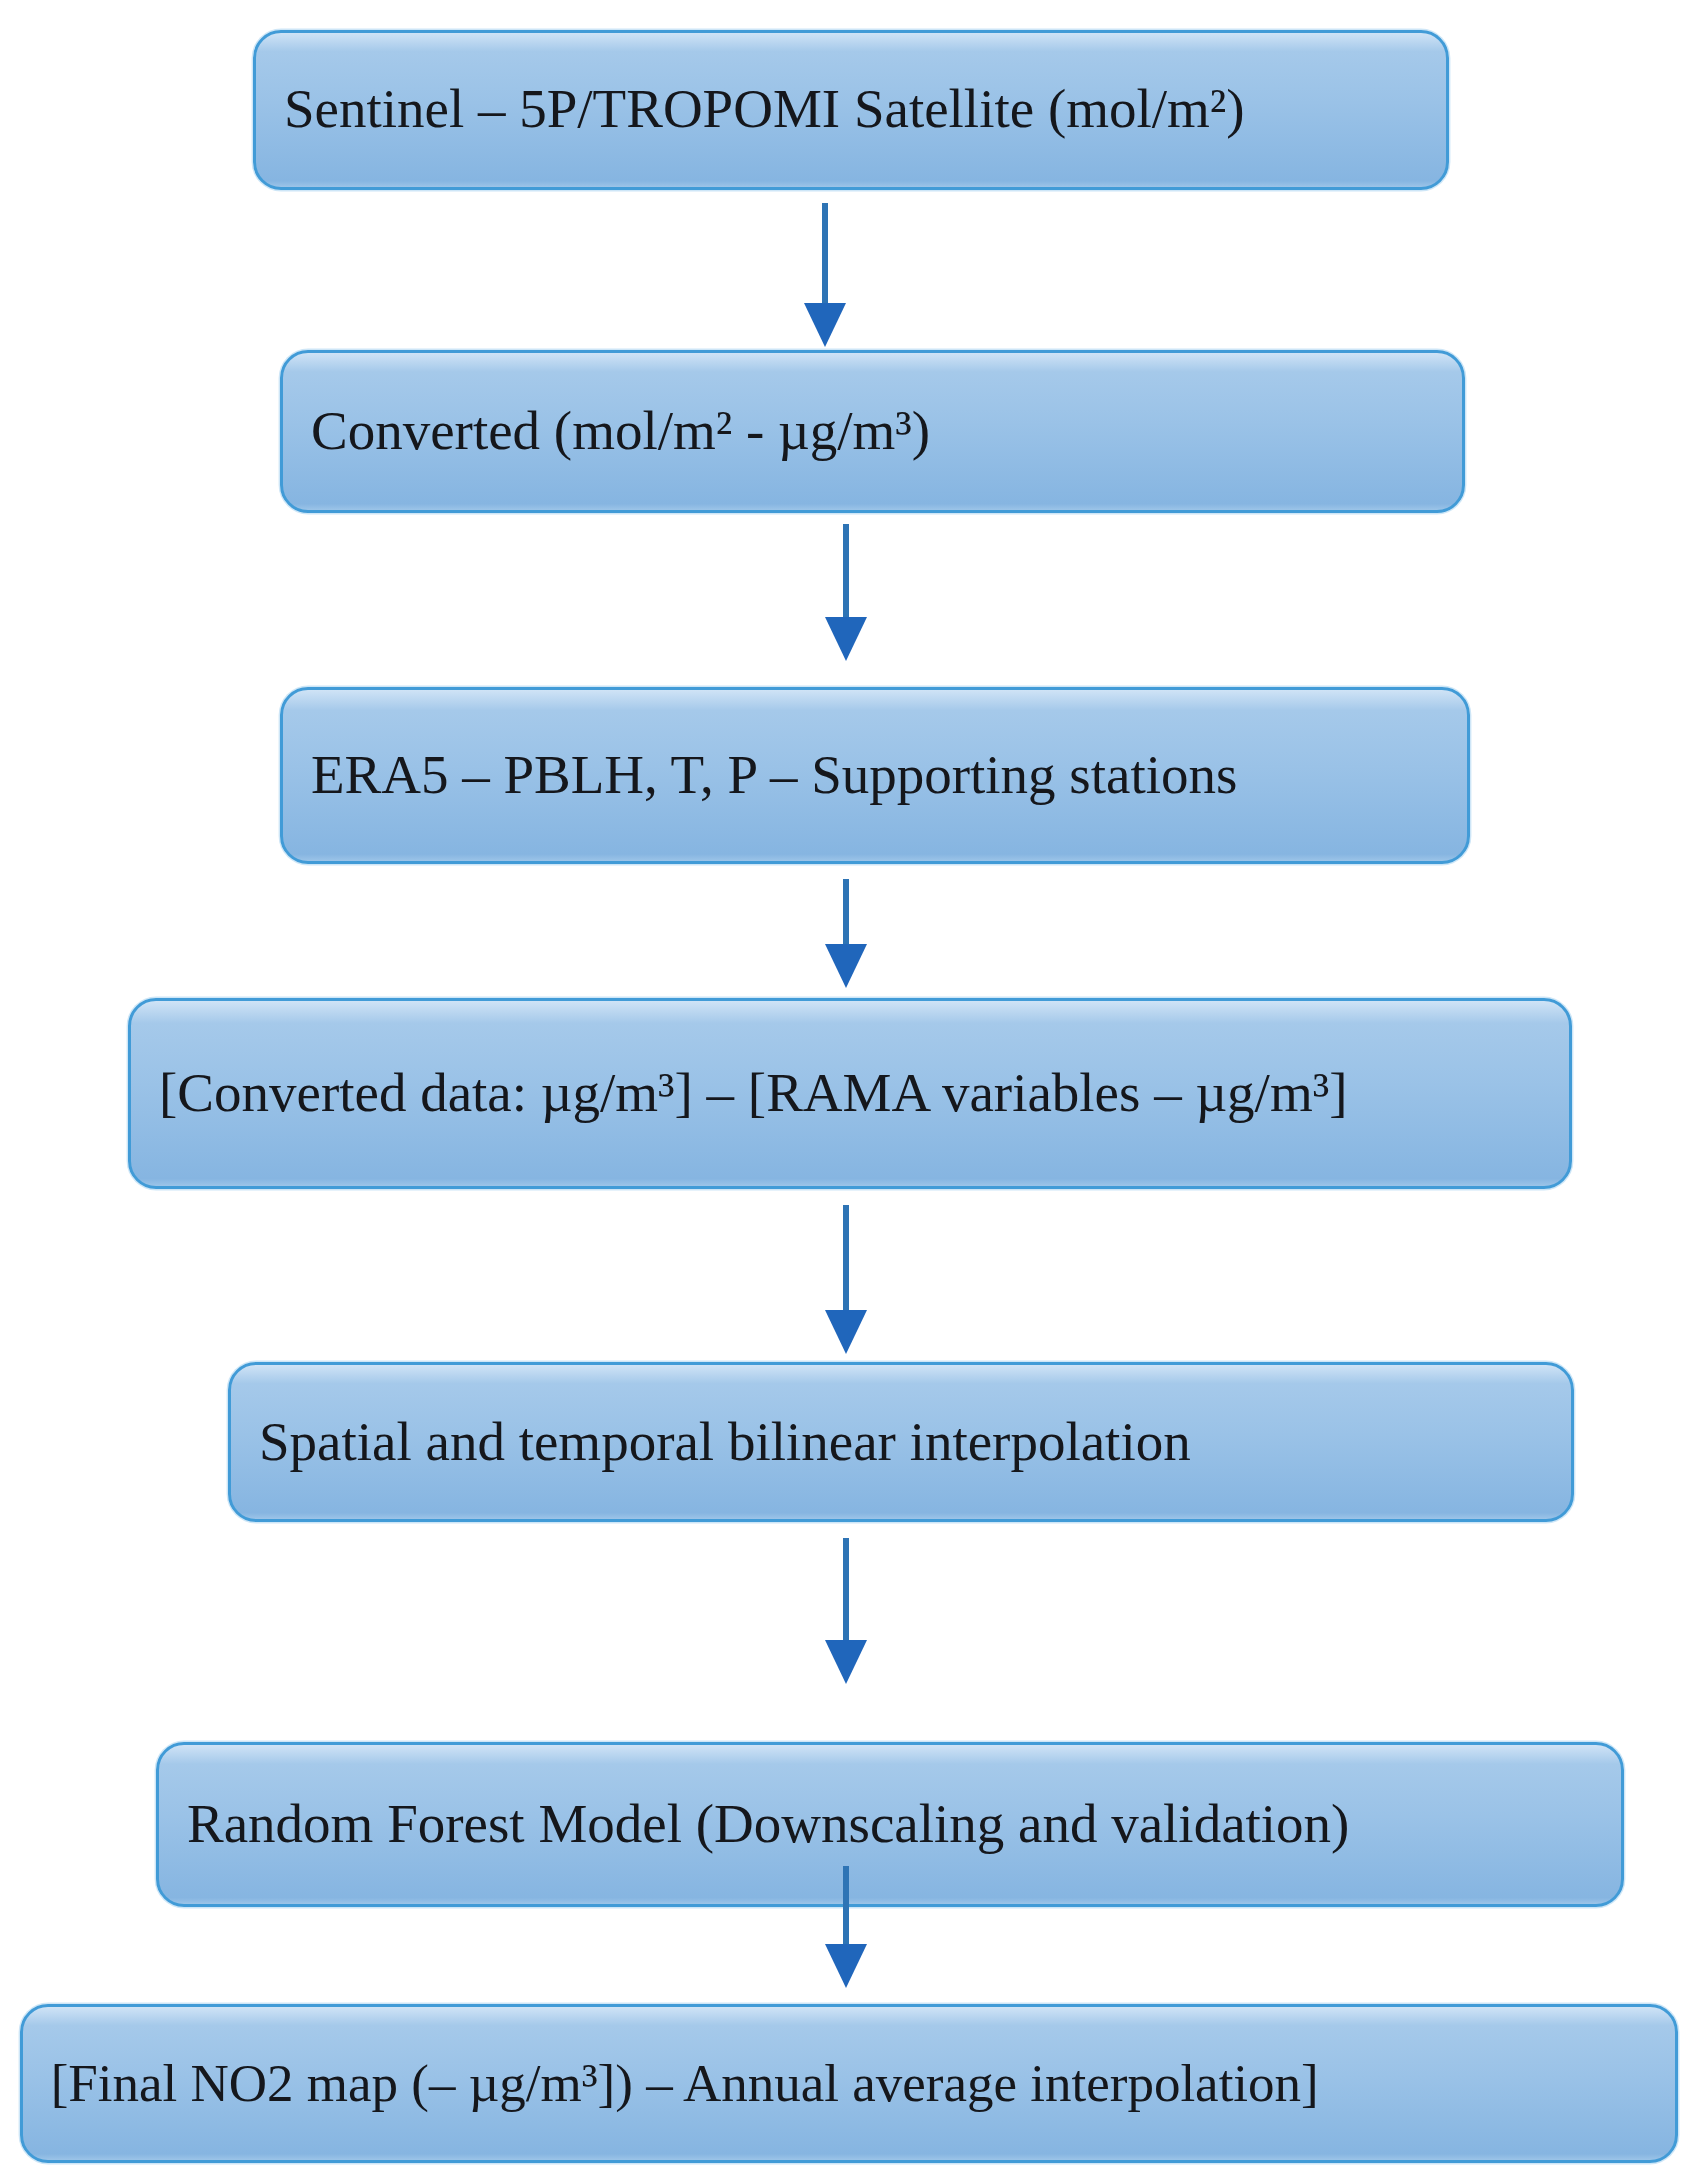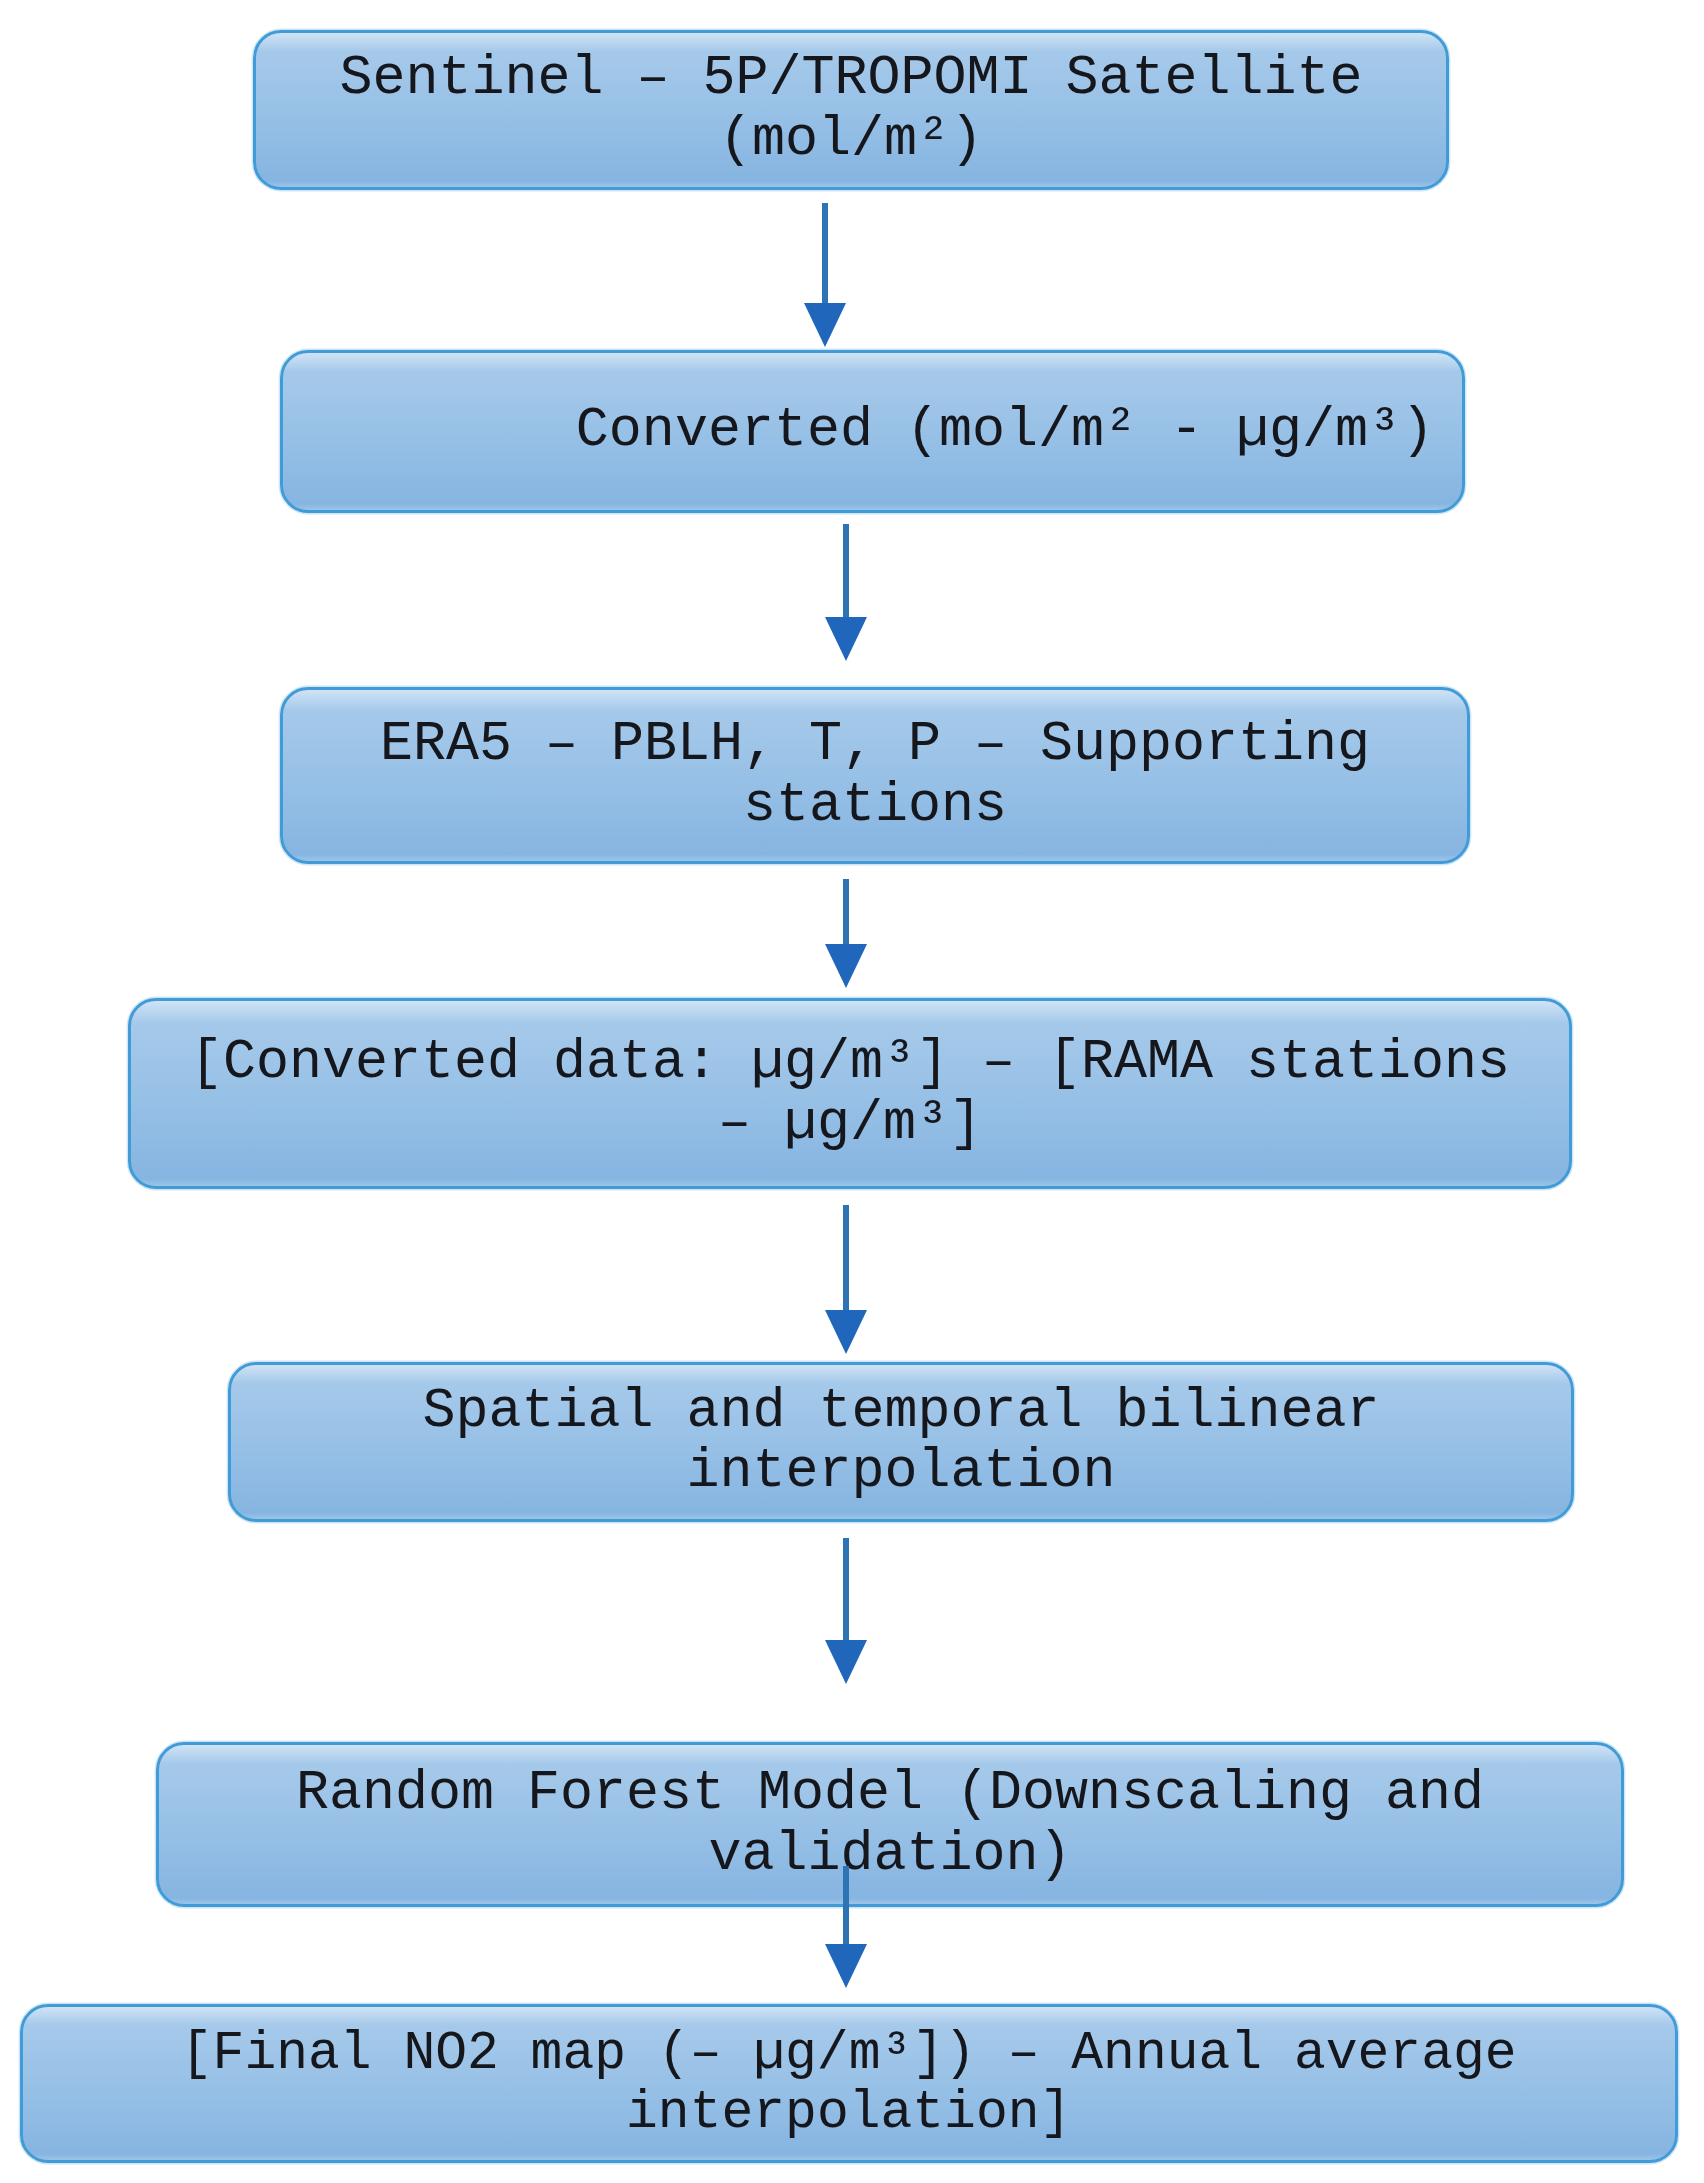--- a/index.html
+++ b/index.html
@@ -30,27 +30,26 @@
     border-radius: 28px;
     background: linear-gradient(180deg,
       var(--box-fill-top) 0%,
       var(--box-fill-mid) 12%,
       #9ac2e7 45%,
       var(--box-fill-bottom) 96%,
       #9cc4e8 100%);
     box-shadow: 0 0 0 1.4px rgba(173, 214, 242, 0.6);
     display: flex;
     align-items: center;
-    justify-content: flex-end;
+    justify-content: flex-start;
     text-align: center;
     color: var(--text-color);
     font-size: 55px;
     line-height: 1.1;
     padding: 2px 28px;
-    font-family: Liberation Mono, monospace;
   }
   .n1 { left: 253px;  top: 29.6px;   width: 1196px; height: 160px; }
   .n2 { left: 280px;  top: 350px;  width: 1185px; height: 163px; }
   .n3 { left: 280px;  top: 687px;  width: 1190px; height: 177px; }
   .n4 { left: 128px;  top: 998px; width: 1444px; height: 191px; }
   .n5 { left: 228px;  top: 1362px; width: 1346px; height: 160px; }
   .n6 { left: 156px;  top: 1694px; width: 1468px; height: 165px; margin-top: 48px; }
   .n7 { left: 19.7px;   top: 2004px; width: 1658px; height: 159px; font-size: 53px; }
 
   .arrow {
@@ -104,21 +103,21 @@
 <div class="node n3">
   <span>ERA5 – PBLH, T, P – Supporting stations</span>
 </div>
 
 <div class="arrow a3">
   <div class="shaft"></div>
   <div class="head"></div>
 </div>
 
 <div class="node n4">
-  <span>[Converted data: µg/m³] – [RAMA stations – µg/m³]</span>
+  <span>[Converted data: µg/m³] – [RAMA variables – µg/m³]</span>
 </div>
 
 <div class="arrow a4">
   <div class="shaft"></div>
   <div class="head"></div>
 </div>
 
 <div class="node n5">
   <span>Spatial and temporal bilinear interpolation</span>
 </div>

